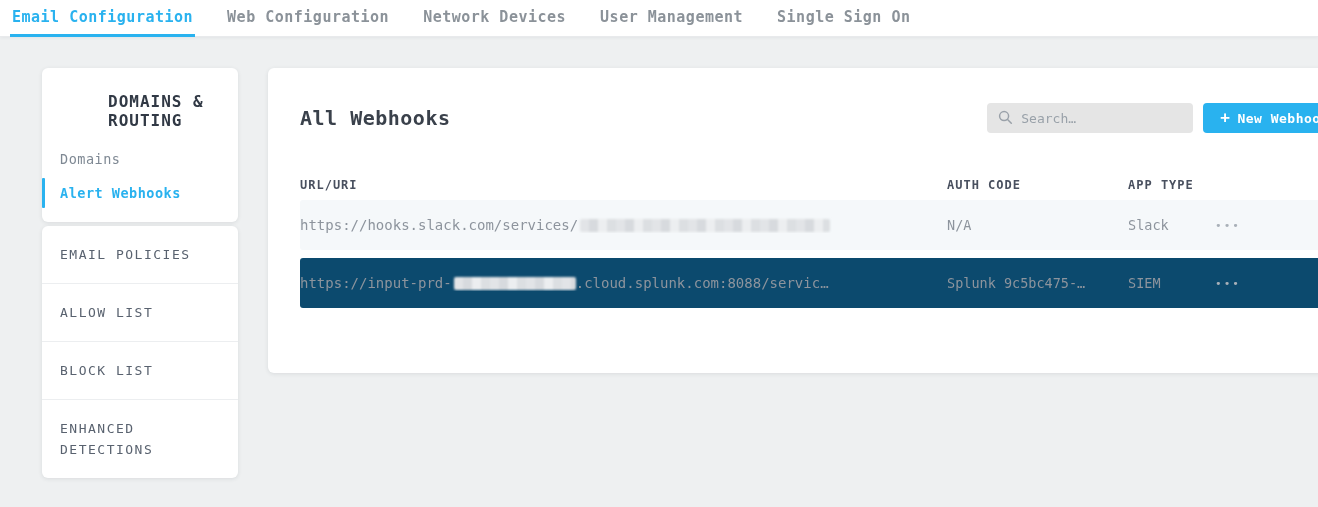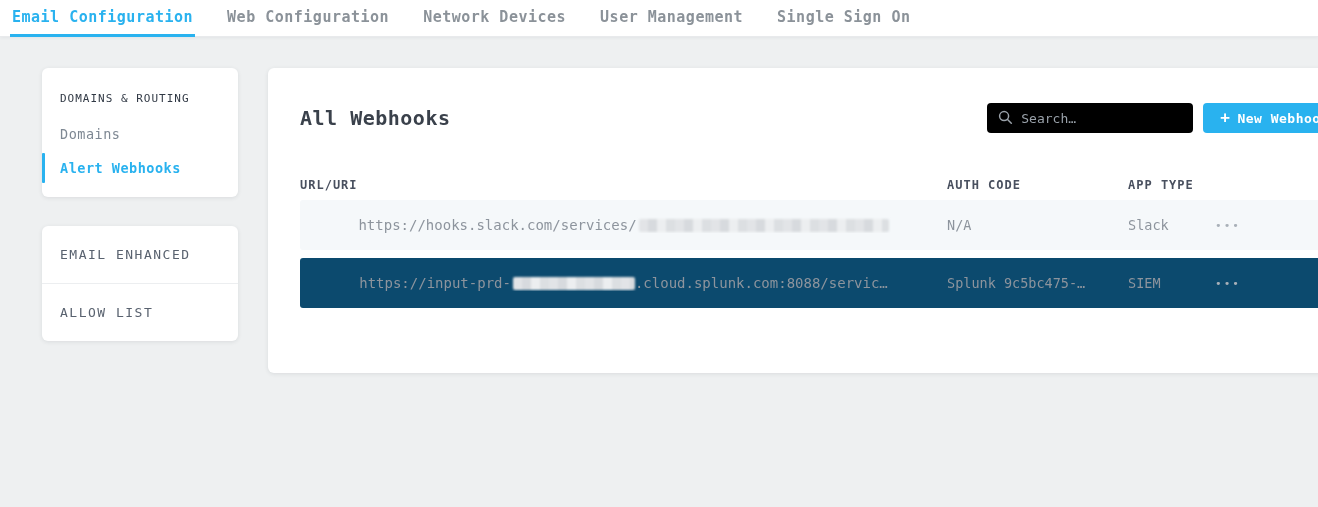--- a/index.html
+++ b/index.html
@@ -33,23 +33,24 @@
   
   .card {
     background:#fff; border-radius:6px;
     box-shadow:0 1px 4px rgba(40,50,60,.10);
   }
   .side-card1 {
     position:absolute; left:42px; top:68px; width:196px;
     padding:12px 0 12px 0;
   }
   .side-heading {
-    font-size:11px; font-weight:400; letter-spacing:1px;
+    font-size:16px; font-weight:700; letter-spacing:1px;
     color:#30escape; color:#313945;
     padding:12px 0 12px 18px;
+    margin-left:48px;
   }
   .side-item {
     position:relative;
     font-size:13.5px; font-weight:500; letter-spacing:.5px;
     color:#7e8893; padding:9px 15px 9px 18px; cursor:pointer;
   }
   .side-item.active { color:#29b2ef; font-weight:700; }
   .side-item.active::before {
     content:""; position:absolute; left:0; top:2px; bottom:2px;
     width:3px; background:#29b2ef; border-radius:1px;
@@ -75,21 +76,21 @@
     display:flex; align-items:center; justify-content:space-between;
     margin-top:35px; height:30px;
   }
   .main-title {
     font-size:20px; font-weight:700; color:#3a414b; letter-spacing:.5px;
   }
   .header-right { display:flex; align-items:center; gap:10px; }
   .search-wrap { position:relative; }
   .search-input {
     width:206px; height:30px;
-    background:#000000; border:none; border-radius:4px;
+    background:#e5e5e5; border:none; border-radius:4px;
     padding:0 10px 0 34px;
     font-family:"DejaVu Sans Mono", monospace;
     font-size:13px; color:#555e68; outline:none;
   }
   .search-input::placeholder { color:#99a1a9; }
   .search-icon {
     position:absolute; left:11px; top:7px; width:15px; height:15px;
     pointer-events:none;
   }
   .new-btn {
@@ -109,21 +110,21 @@
   }
   .thead { margin-top:45px; }
   .th {
     font-size:12px; font-weight:700; letter-spacing:1px;
     color:#49505f;
   }
   .trow { height:50px; border-radius:3px; }
   .trow.shaded { background:#f5f8fa; margin-top:8px; }
   .trow.plain  { background:#0c4a6e; margin-top:8px; }
   .td { font-size:13.5px; color:#8d949d; white-space:nowrap; overflow:hidden; }
-  .td.url { font-size:14px;text-align:center; }
+  .td.url { font-size:14px; }
   .redact {
     display:inline-block; height:13px; vertical-align:-2px;
     margin-left:2px; border-radius:2px;
     background:repeating-linear-gradient(90deg,
       #e2e4e7 0 9px, #d7dade 9px 18px, #eceef0 18px 27px, #dcdfe2 27px 36px);
     filter:blur(1.1px);
   }
   .redact.w1 { width:250px; }
   .redact.w2 { width:122px; }
   .dots-btn {
@@ -146,22 +147,24 @@
     <div class="tab">Single Sign On</div>
   </nav>
 
   <aside class="card side-card1">
     <div class="side-heading">DOMAINS &amp; ROUTING</div>
     <div class="side-item">Domains</div>
     <div class="side-item active">Alert Webhooks</div>
   </aside>
 
   <aside class="card side-card2">
-    <div class="side-section">EMAIL ENHANCED</div>
+    <div class="side-section">EMAIL POLICIES</div>
     <div class="side-section">ALLOW LIST</div>
+    <div class="side-section">BLOCK LIST</div>
+    <div class="side-section">ENHANCED DETECTIONS</div>
   </aside>
 
   <main class="card main-card">
 
     <div class="main-header">
       <h1 class="main-title">All Webhooks</h1>
       <div class="header-right">
         <div class="search-wrap">
           <svg class="search-icon" viewBox="0 0 16 16">
             <circle cx="6.5" cy="6.5" r="4.8" fill="none" stroke="#9aa1a9" stroke-width="1.6"></circle>

